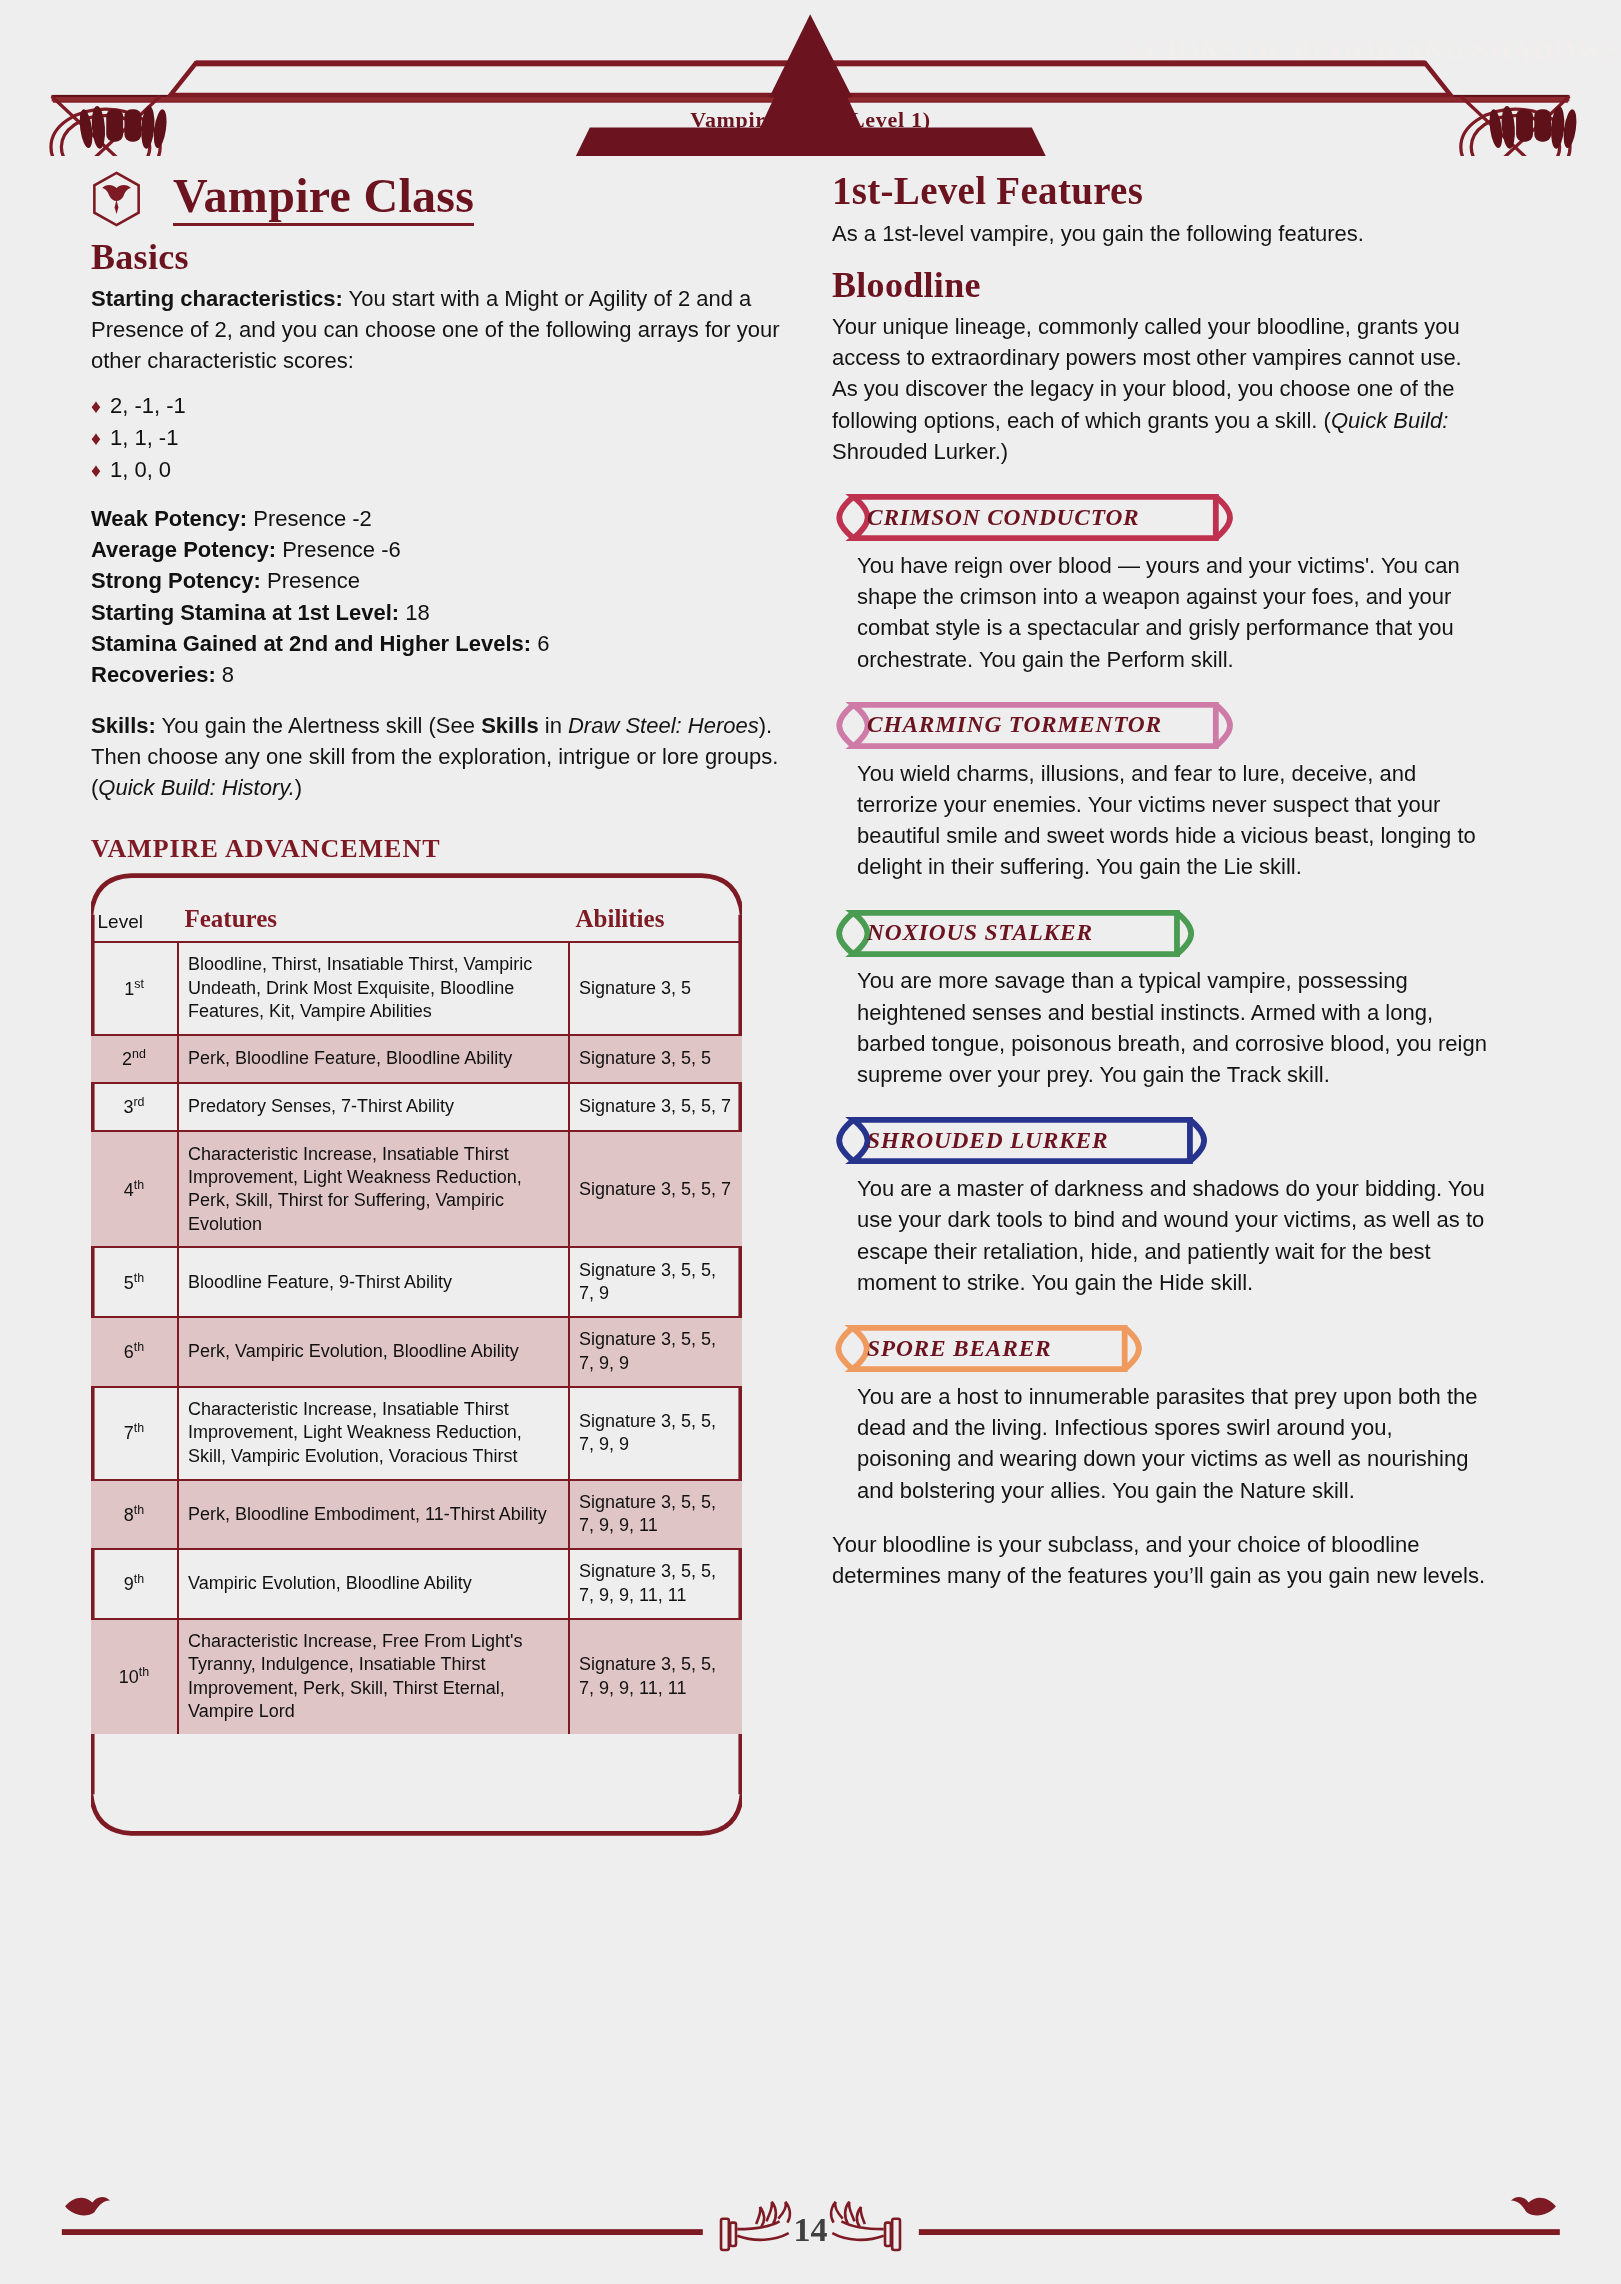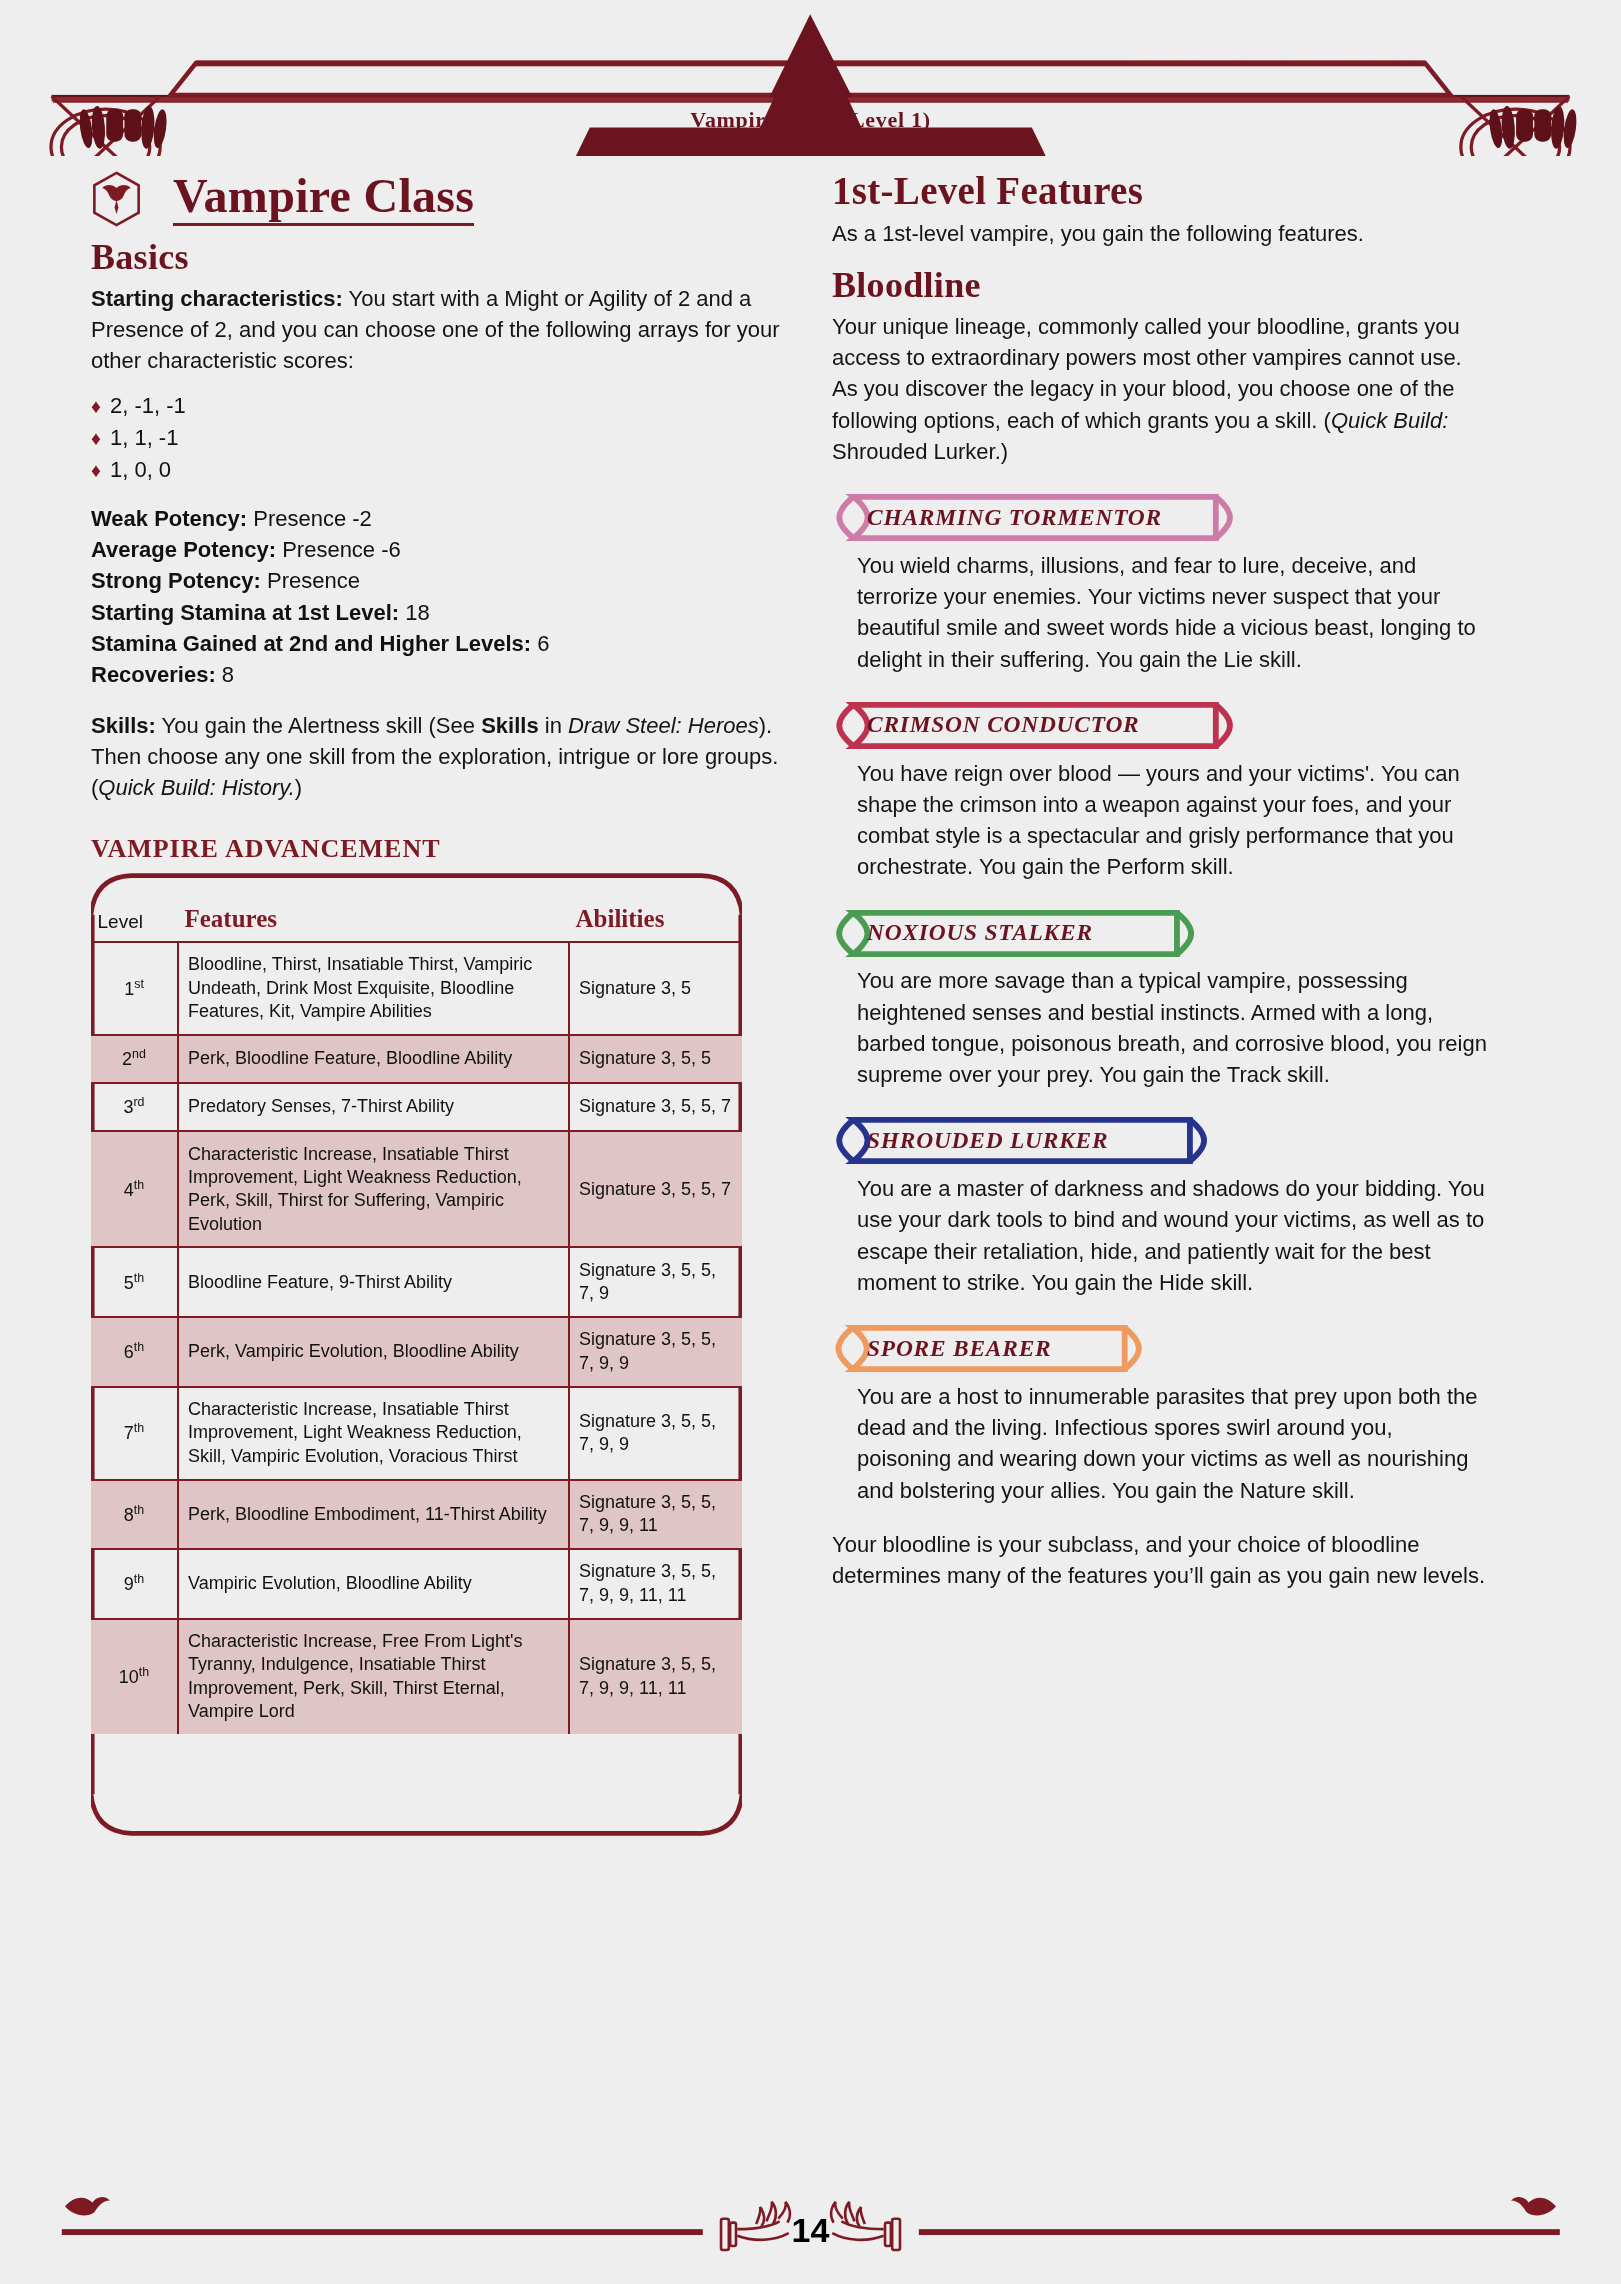--- a/index.html
+++ b/index.html
@@ -289,39 +289,39 @@
 
     <h2 class="display h2 first" style="margin-top:0;font-size:39px;">1st-Level Features</h2>
     <p class="body">As a 1st-level vampire, you gain the following features.</p>
 
     <h2 class="display h2">Bloodline</h2>
     <p class="body"><span>Your unique lineage, commonly called your bloodline, grants you access to extraordinary powers most other vampires cannot use. As you discover the legacy in your blood, you choose one of the following options, each of which grants you a skill. (</span><i>Quick Build:</i><span> Shrouded Lurker.)</span></p>
 
     <div class="blsection">
       <div class="banner">
         <svg width="404" height="49" viewBox="0 0 620 76">
+          <path d="M30 6 L592 6 L592 70 L30 70 Q52 52 52 38 Q52 24 30 6 Z" fill="none" stroke="#bf324f" stroke-width="9"></path>
+          <path d="M592 6 Q614 24 614 38 Q614 52 592 70" fill="none" stroke="#bf324f" stroke-width="9"></path>
+          <path d="M30 6 Q8 24 8 38 Q8 52 30 70" fill="none" stroke="#bf324f" stroke-width="9"></path>
+        </svg>
+        <span class="blabel">CRIMSON CONDUCTOR</span>
+      </div>
+      <p class="body">You have reign over blood — yours and your victims'. You can shape the crimson into a weapon against your foes, and your combat style is a spectacular and grisly performance that you orchestrate. You gain the Perform skill.</p>
+    </div>
+
+    <div class="blsection">
+      <div class="banner">
+        <svg width="404" height="49" viewBox="0 0 620 76">
           <path d="M30 6 L592 6 L592 70 L30 70 Q52 52 52 38 Q52 24 30 6 Z" fill="none" stroke="#cf7ba8" stroke-width="9"></path>
           <path d="M592 6 Q614 24 614 38 Q614 52 592 70" fill="none" stroke="#cf7ba8" stroke-width="9"></path>
           <path d="M30 6 Q8 24 8 38 Q8 52 30 70" fill="none" stroke="#cf7ba8" stroke-width="9"></path>
         </svg>
         <span class="blabel">CHARMING TORMENTOR</span>
       </div>
       <p class="body">You wield charms, illusions, and fear to lure, deceive, and terrorize your enemies. Your victims never suspect that your beautiful smile and sweet words hide a vicious beast, longing to delight in their suffering. You gain the Lie skill.</p>
-    </div>
-
-    <div class="blsection">
-      <div class="banner">
-        <svg width="404" height="49" viewBox="0 0 620 76">
-          <path d="M30 6 L592 6 L592 70 L30 70 Q52 52 52 38 Q52 24 30 6 Z" fill="none" stroke="#bf324f" stroke-width="9"></path>
-          <path d="M592 6 Q614 24 614 38 Q614 52 592 70" fill="none" stroke="#bf324f" stroke-width="9"></path>
-          <path d="M30 6 Q8 24 8 38 Q8 52 30 70" fill="none" stroke="#bf324f" stroke-width="9"></path>
-        </svg>
-        <span class="blabel">CRIMSON CONDUCTOR</span>
-      </div>
-      <p class="body">You have reign over blood — yours and your victims'. You can shape the crimson into a weapon against your foes, and your combat style is a spectacular and grisly performance that you orchestrate. You gain the Perform skill.</p>
     </div>
 
     <div class="blsection">
       <div class="banner">
         <svg width="365" height="49" viewBox="0 0 560 76">
           <path d="M30 6 L532 6 L532 70 L30 70 Q52 52 52 38 Q52 24 30 6 Z" fill="none" stroke="#4a9c52" stroke-width="9"></path>
           <path d="M532 6 Q554 24 554 38 Q554 52 532 70" fill="none" stroke="#4a9c52" stroke-width="9"></path>
           <path d="M30 6 Q8 24 8 38 Q8 52 30 70" fill="none" stroke="#4a9c52" stroke-width="9"></path>
         </svg>
         <span class="blabel">NOXIOUS STALKER</span>
@@ -382,17 +382,17 @@
       </g>
 
       <g fill="#7d1a24" transform="translate(100,30) scale(1.5)">
         <path d="M0 14 C8 4 20 2 28 10 C32 4 40 2 46 8 C38 8 34 14 30 20 C22 26 8 24 0 14 Z"></path>
       </g>
       <g fill="#7d1a24" transform="translate(2391,30) scale(-1.5,1.5)">
         <path d="M0 14 C8 4 20 2 28 10 C32 4 40 2 46 8 C38 8 34 14 30 20 C22 26 8 24 0 14 Z"></path>
       </g>
     </svg>
     <div style="position:absolute;left:0;top:38px;width:1621px;text-align:center;
-                font-family:Liberation Sans, sans-serif;font-weight:700;font-size:34px;color:#000000;">14</div>
+                font-family:Liberation Serif, serif;font-weight:700;font-size:34px;color:#404040;">14</div>
   </div>
 
 </div>
 
 
 </body></html>

